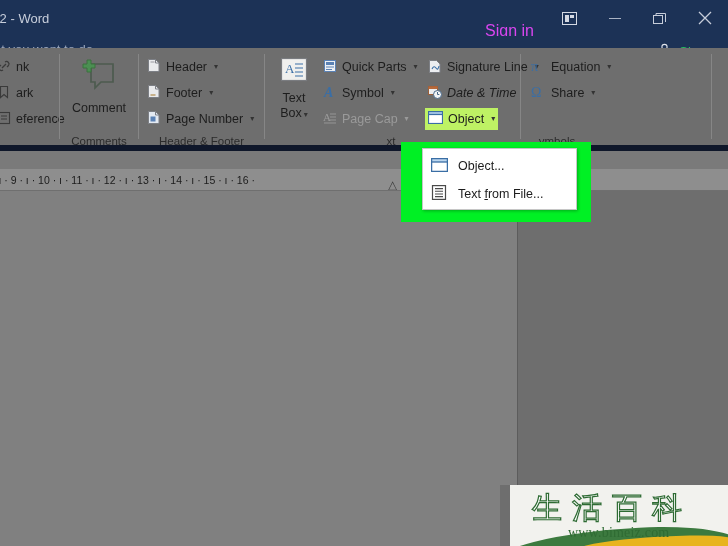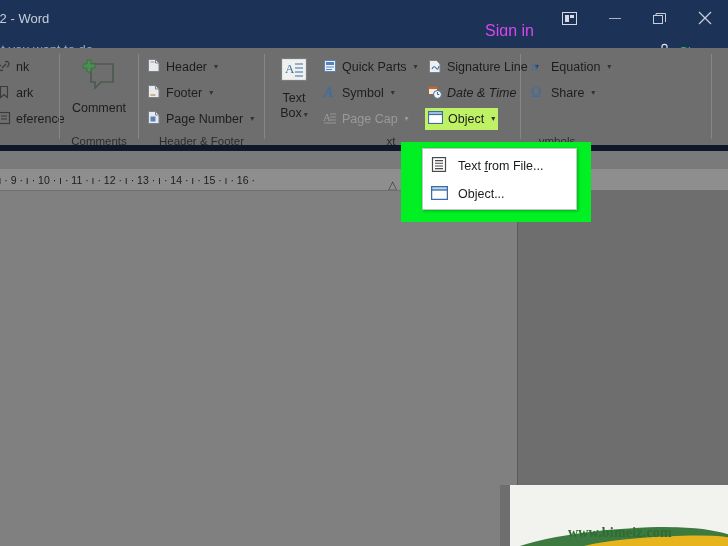--- a/index.html
+++ b/index.html
@@ -144,21 +144,21 @@
   }
   .wm-chars {
     position: absolute; left: 32px; top: 3px;
     font-size: 30px; letter-spacing: 10px; color: #ffffff;
     -webkit-text-stroke: 1.2px #2e6b33;
     font-family: "DejaVu Sans", sans-serif;
     white-space: nowrap;
   }
   .wm-url {
     position: absolute; left: 68px; top: 40px;
-    font-size: 14px; color: #2f6b33; font-weight: bold;
+    font-size: 14px; color: #2f6b33; font-weight: normal;
     letter-spacing: 0.2px;
     font-family: "Liberation Serif", serif;
   }
   .wm-swoosh-green {
     position: absolute; left: -10px; top: 44px; width: 250px; height: 30px;
     background: #3c7a3f;
     border-radius: 60% 40% 0 0 / 100% 70% 0 0;
     transform: rotate(-3deg);
   }
   .wm-swoosh-yellow {
@@ -419,36 +419,37 @@
 </div>
 
 <div class="docarea">
   <div class="page"></div>
 </div>
 
 <div class="menu-highlight"></div>
 <div class="menu-panel">
   <div class="menu-item">
     <span class="icon">
+      <svg width="17" height="14" viewBox="0 0 17 14">
+          <rect x="0.6" y="0.6" width="15.8" height="12.8" fill="#ffffff" stroke="#3a6ea5" stroke-width="1.3"></rect>
+          <rect x="0.6" y="0.6" width="15.8" height="3.4" fill="#bcd7ef" stroke="#3a6ea5" stroke-width="1.3"></rect>
+        </svg>
+    </span>
+    <span>Object...</span>
+  </div>
+  <div class="menu-item">
+    <span class="icon">
       <svg width="17" height="15" viewBox="0 0 17 15">
           <rect x="1.5" y="0.6" width="13" height="13.8" fill="#ffffff" stroke="#4a4a4a" stroke-width="1.2"></rect>
           <path d="M4 3.6 h8 M4 6.3 h8 M4 9 h8 M4 11.6 h8" stroke="#4a4a4a" stroke-width="1.1"></path>
         </svg>
     </span>
     <span>Text <u>f</u>rom File...</span>
   </div>
-  <div class="menu-item">
-    <span class="icon">
-      <svg width="17" height="14" viewBox="0 0 17 14">
-          <rect x="0.6" y="0.6" width="15.8" height="12.8" fill="#ffffff" stroke="#3a6ea5" stroke-width="1.3"></rect>
-          <rect x="0.6" y="0.6" width="15.8" height="3.4" fill="#bcd7ef" stroke="#3a6ea5" stroke-width="1.3"></rect>
-        </svg>
-    </span>
-    <span>Object...</span>
-  </div>
 </div>
 
 <div class="watermark">
   <div class="wm-swoosh-green"></div>
   <div class="wm-swoosh-yellow"></div>
+  <div class="wm-chars">生活百科</div>
   <div class="wm-url">www.bimeiz.com</div>
   <div class="wm-scroll-strip"></div>
 </div>
 
 </body></html>

